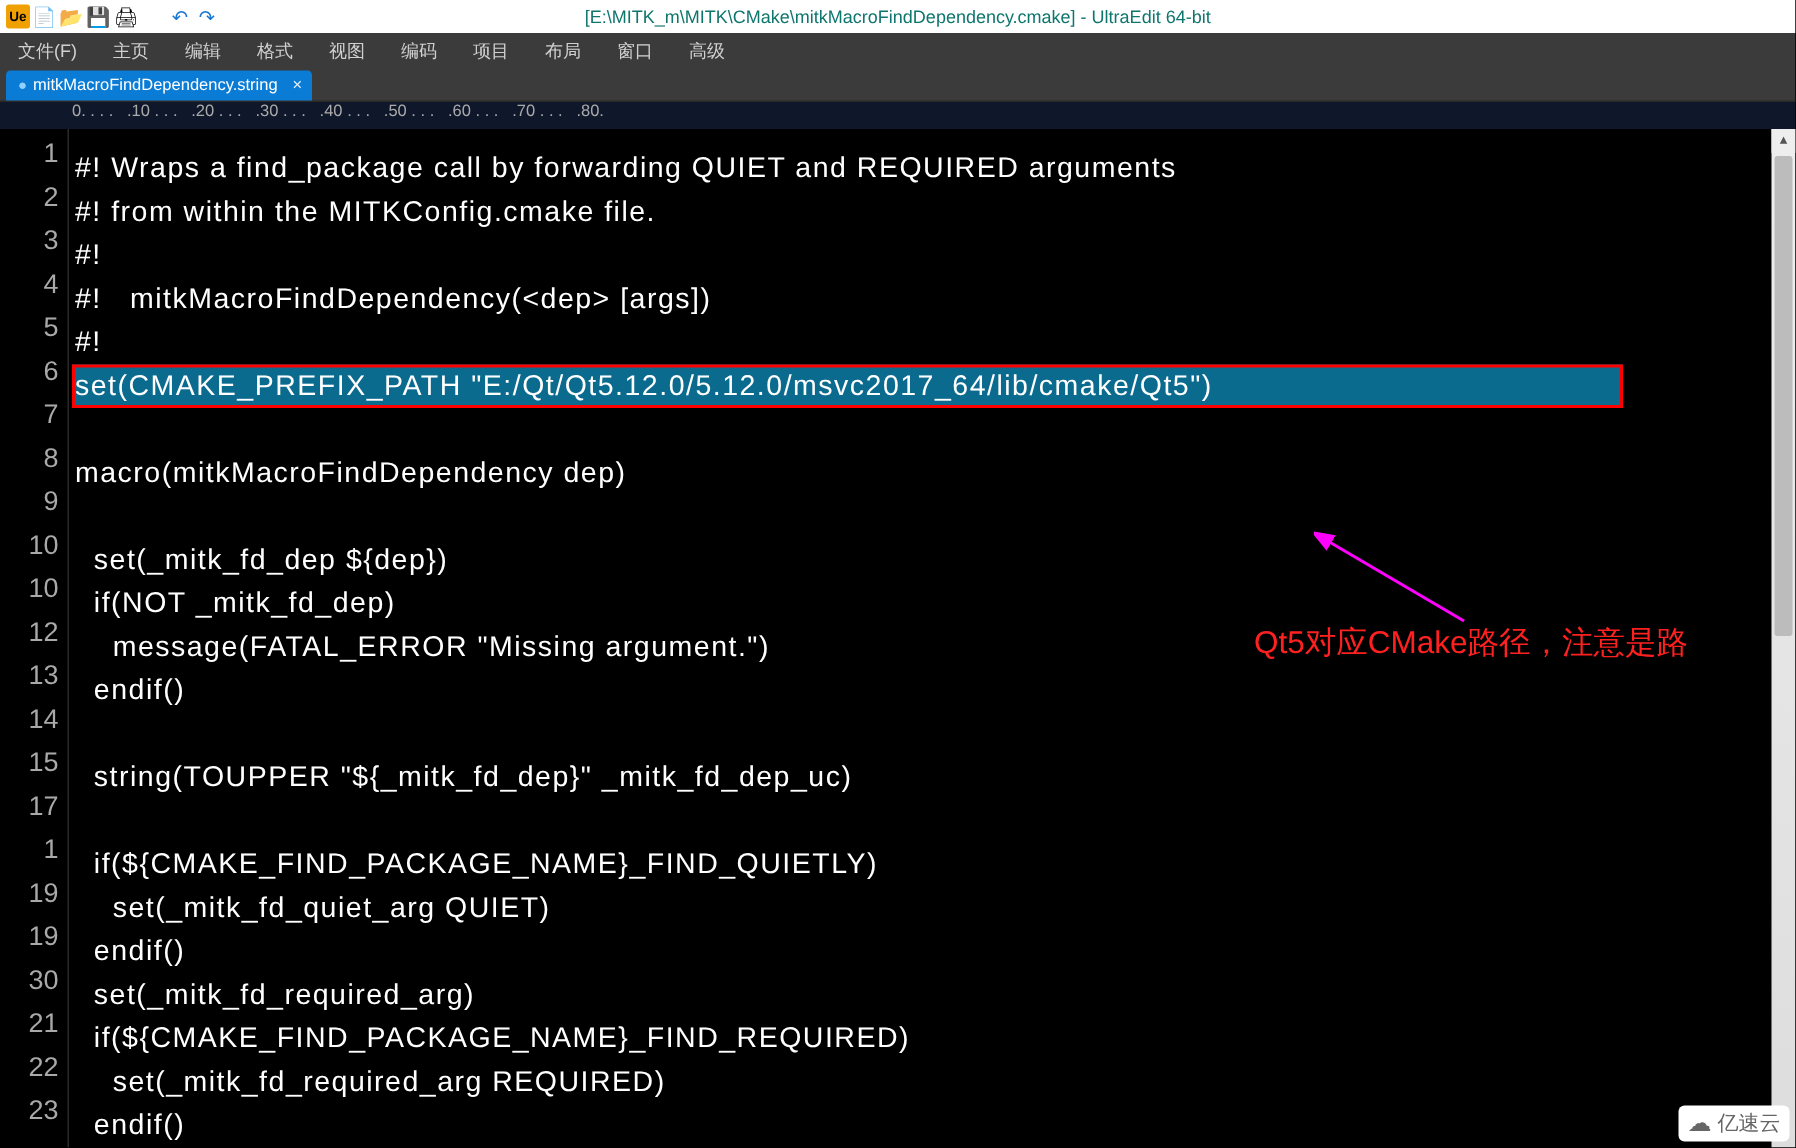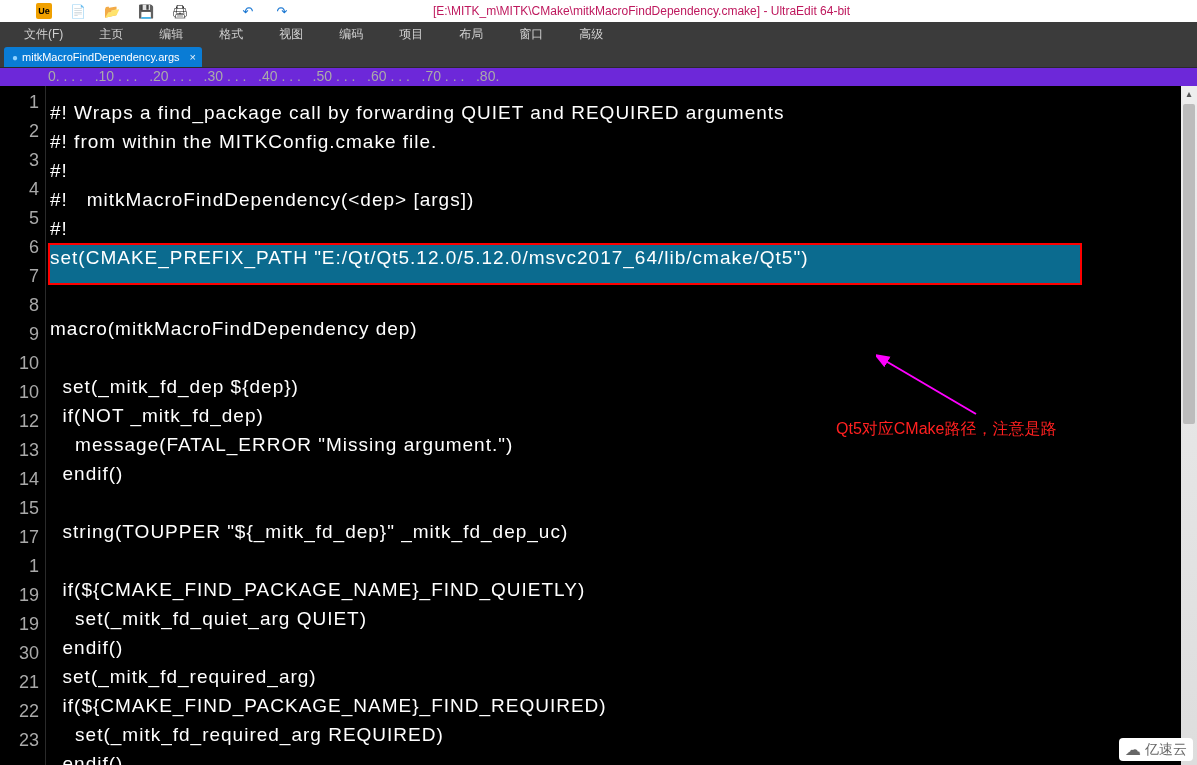--- a/index.html
+++ b/index.html
@@ -1,48 +1,48 @@
 <!DOCTYPE html>
 <html><head>
 <meta charset="utf-8">
 <style>
   * { margin: 0; padding: 0; box-sizing: border-box; font-family: "Segoe UI", Tahoma, sans-serif; }
   body { background: #000; width: 1197px; height: 765px; overflow: hidden; position: relative; }
 
   
   .titlebar { height: 22px; background: #fff; display: flex; align-items: center; font-size: 12px; position: relative; }
-  .titlebar .icons { display: flex; align-items: center; gap: 18px; padding-left: 4px; margin-left: 32px; }
+  .titlebar .icons { display: flex; align-items: center; gap: 2px; padding-left: 4px; }
   .titlebar .icons span { width: 16px; height: 16px; display: inline-flex; align-items: center; justify-content: center; font-size: 13px; }
   .titlebar .sep { width: 8px; }
-  .titlebar .title { position: absolute; left: 50%; transform: translateX(-50%); color: #be185d; font-size: 12px; margin-left: 43px; }
+  .titlebar .title { position: absolute; left: 50%; transform: translateX(-50%); color: #0f766e; font-size: 12px; }
 
   
-  .menubar { height: 24px; background: #3b3b3b; display: flex; align-items: center; padding-left: 24px; gap: 36px; color: #d0d0d0; font-size: 12px; }
+  .menubar { height: 24px; background: #3b3b3b; display: flex; align-items: center; padding-left: 12px; gap: 24px; color: #d0d0d0; font-size: 12px; }
   .menubar span { cursor: default; }
 
   
   .tabbar { height: 22px; background: #3b3b3b; display: flex; align-items: flex-end; border-bottom: 1px solid #2a2a2a; }
   .tab { height: 20px; background: #0a7cd5; color: #fff; font-size: 11px; display: flex; align-items: center; padding: 0 6px 0 8px; border-top-left-radius: 3px; border-top-right-radius: 3px; margin-left: 4px; }
   .tab .dot { color: #8fd2ff; margin-right: 4px; font-size: 10px; }
   .tab .close { margin-left: 10px; font-size: 11px; color: #fff; opacity: .9; }
 
   
-  .ruler { height: 18px; background: #6d28d9; position: relative; font-size: 14px; color: #aaa; font-family: Consolas, monospace; overflow: hidden; }
+  .ruler { height: 18px; background: #0f172a; position: relative; font-size: 11px; color: #aaa; font-family: Consolas, monospace; overflow: hidden; }
   .ruler .marks { position: absolute; left: 48px; top: 0; right: 0; height: 100%; white-space: pre; letter-spacing: 0; }
 
   
   .editor { display: flex; background: #000; height: calc(765px - 22px - 24px - 22px - 18px); position: relative; font-family: Consolas, "Courier New", monospace; font-size: 19px; line-height: 29px; }
   .gutter { width: 46px; background: #000; color: #9aa; text-align: right; padding-right: 6px; padding-top: 2px; border-right: 1px solid #2a2a2a; }
   .gutter div { height: 29px; font-size: 18px; color: #a9a9a9; }
   .code { flex: 1; padding-left: 4px; padding-top: 12px; color: #fff; position: relative; white-space: pre; }
   .code .line { height: 29px; letter-spacing: 1px; }
-  .code .hl { background: #0b6b8f; border: 2px solid #ff0000; margin-left: -2px; padding-left: 0; display: block; height: 42px; line-height: 25px; width: 1034px; } 
+  .code .hl { background: #0b6b8f; border: 2px solid #ff0000; margin-left: -2px; padding-left: 0; display: block; height: 29px; line-height: 25px; width: 1034px; } 
 
   
-  .annot { position: absolute; left: 836px; top: 330px; color: #ff2020; font-size: 16px; font-family: "SimSun", "Microsoft YaHei", sans-serif; line-height: 26px; }
+  .annot { position: absolute; left: 836px; top: 330px; color: #ff2020; font-size: 21px; font-family: "SimSun", "Microsoft YaHei", sans-serif; line-height: 26px; }
   .arrow-svg { position: absolute; left: 876px; top: 268px; }
 
   
   .watermark { position: absolute; right: 4px; bottom: 4px; background: #fff; border-radius: 4px; padding: 2px 6px; font-size: 14px; color: #666; display: flex; align-items: center; gap: 4px; }
   .watermark .cloud { font-size: 16px; }
 
   .scrollbar-v { position:absolute; right:0; top:86px; bottom:0; width:16px; background:linear-gradient(#eee,#ddd); }
   .scrollbar-v .thumb { position:absolute; top:18px; left:2px; right:2px; height:320px; background:#bcbcbc; border-radius:2px; }
   .scrollbar-v .btn { position:absolute; left:0; right:0; height:16px; background:#eee; text-align:center; font-size:10px; line-height:16px; color:#555;}
   .scrollbar-v .btn.up { top:0; }
@@ -73,21 +73,21 @@
   <span>编码</span>
   <span>项目</span>
   <span>布局</span>
   <span>窗口</span>
   <span>高级</span>
 </div>
 
 <div class="tabbar">
   <div class="tab">
     <span class="dot">●</span>
-    <span>mitkMacroFindDependency.args</span>
+    <span>mitkMacroFindDependency.string</span>
     <span class="close">×</span>
   </div>
 </div>
 
 <div class="ruler">
   <div class="marks">0. . . .   .10 . . .   .20 . . .   .30 . . .   .40 . . .   .50 . . .   .60 . . .   .70 . . .   .80.</div>
 </div>
 
 <div class="editor">
   <div class="gutter" id="gutter">

